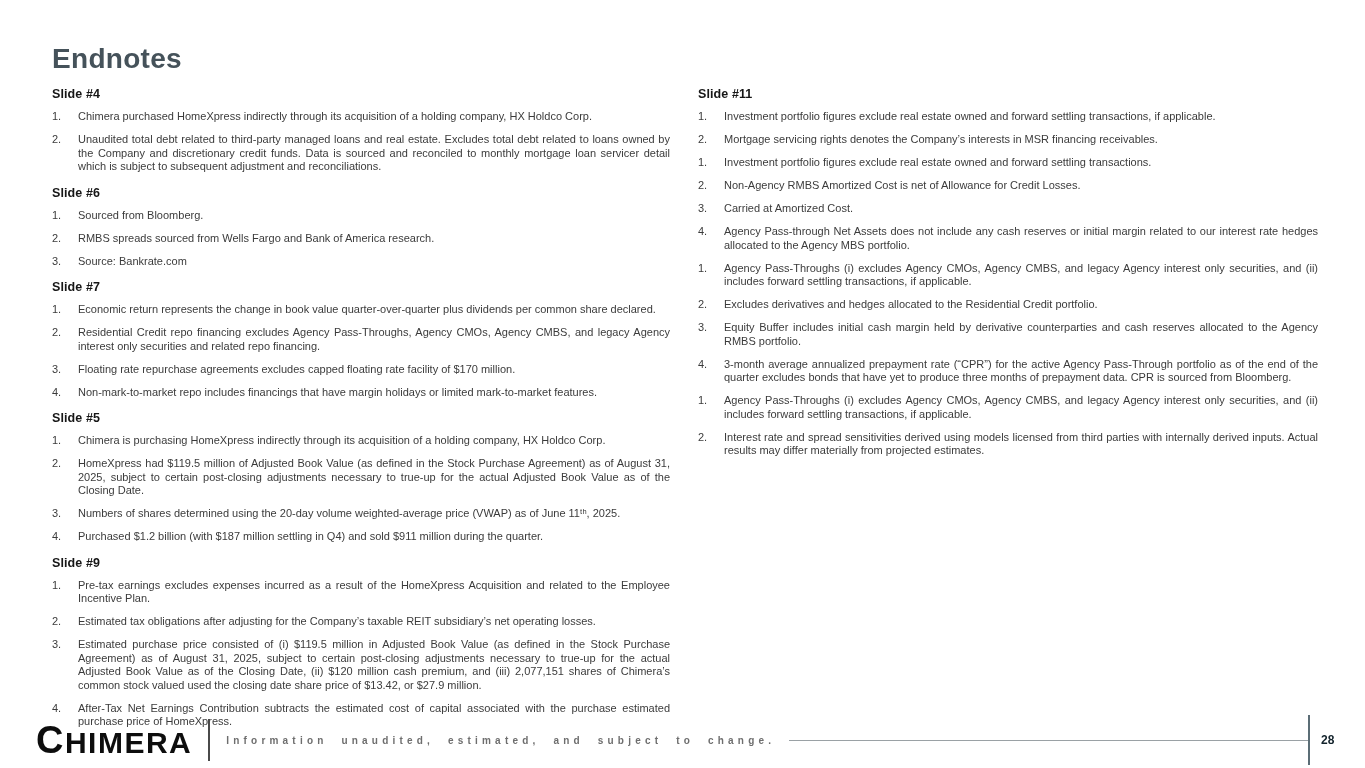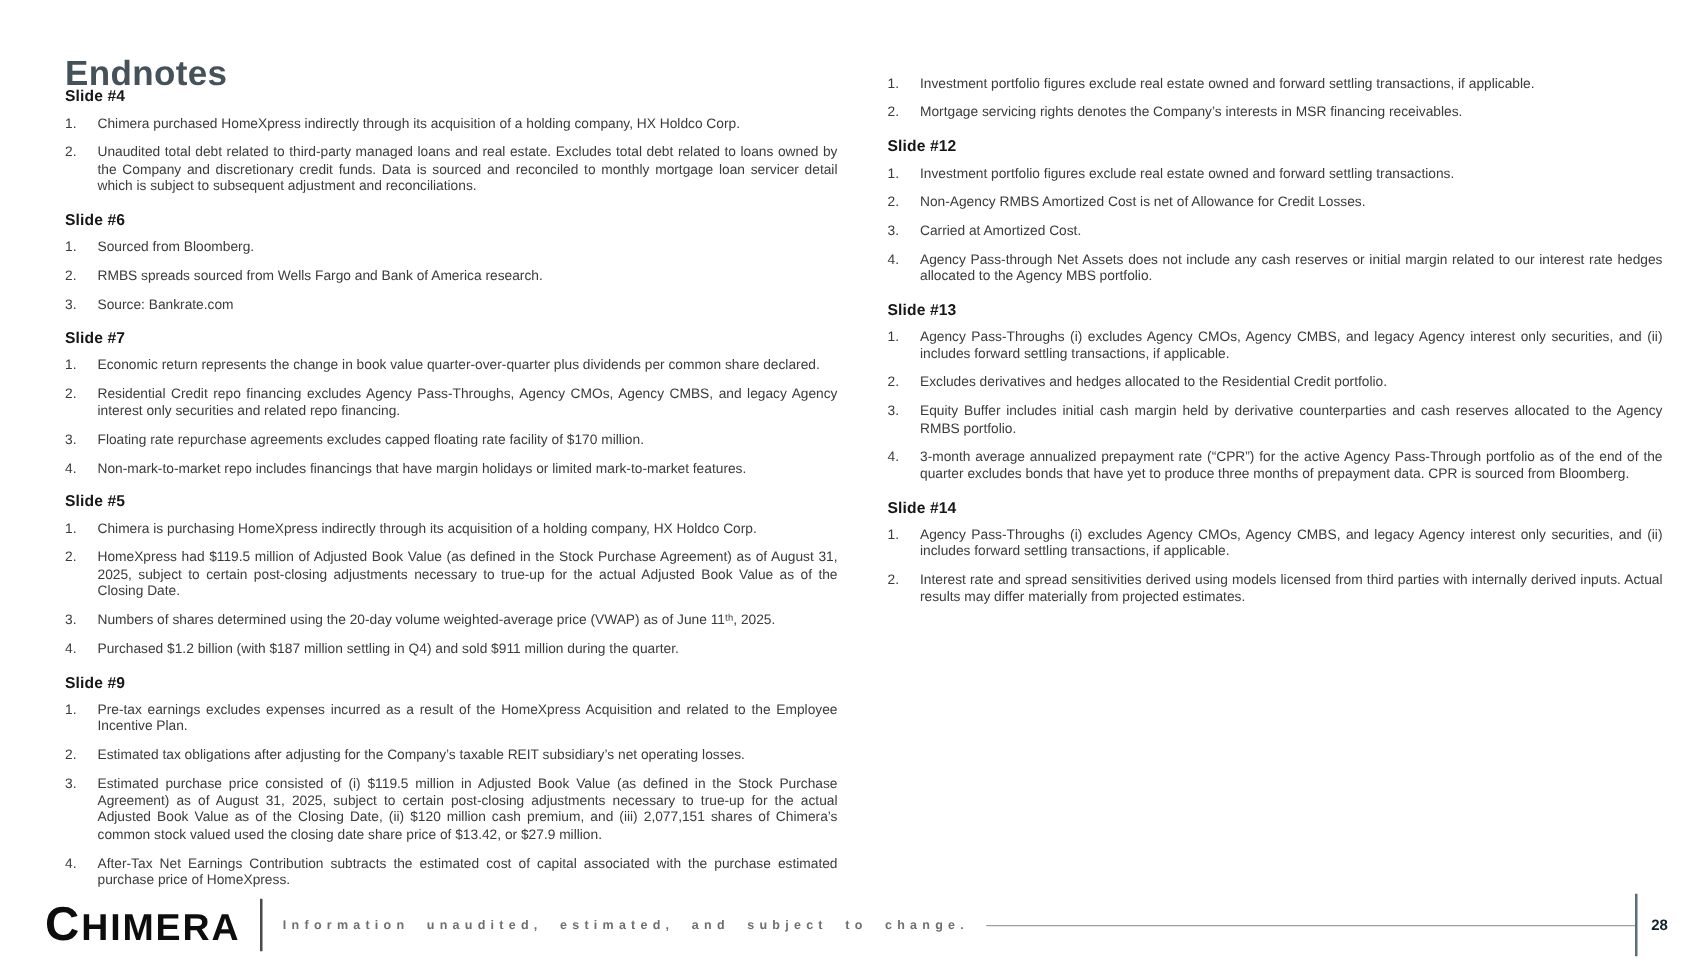--- a/index.html
+++ b/index.html
@@ -14,23 +14,23 @@
   .page-title {
     position: absolute;
     left: 52px; top: 24px;
     font-size: 28px;
     font-weight: 700;
     letter-spacing: 0.3px;
     color: #45525a;
   }
   .columns {
     position: absolute;
-    left: 52px; top: 61px;
+    left: 52px; top: 78px;
     display: flex;
-    gap: 40px;
+    gap: 28px;
   }
   .col { display: block; }
   .col-left  { width: 618px; }
   .col-right { width: 620px; }
   .section h3 {
     font-size: 12.5px;
     font-weight: 700;
     color: #161616;
     margin: 12px 0 9px 0;
     letter-spacing: 0.1px;
@@ -183,69 +183,67 @@
           <span class="txt">Estimated purchase price consisted of (i) $119.5 million in Adjusted Book Value (as defined in the Stock Purchase Agreement) as of August 31, 2025, subject to certain post-closing adjustments necessary to true-up for the actual Adjusted Book Value as of the Closing Date, (ii) $120 million cash premium, and (iii) 2,077,151 shares of Chimera’s common stock valued used the closing date share price of $13.42, or $27.9 million.</span>
         </div>
         <div class="item">
           <span class="num">4.</span>
           <span class="txt">After-Tax Net Earnings Contribution subtracts the estimated cost of capital associated with the purchase estimated purchase price of HomeXpress.</span>
         </div>
       </div>
     </div>
   <div class="col col-right">
       <div class="section">
+        <h3>Slide #11</h3>
         <div class="item">
           <span class="num">1.</span>
           <span class="txt">Investment portfolio figures exclude real estate owned and forward settling transactions, if applicable.</span>
         </div>
         <div class="item">
           <span class="num">2.</span>
           <span class="txt">Mortgage servicing rights denotes the Company’s interests in MSR financing receivables.</span>
         </div>
       </div>
       <div class="section">
-        <h3>Slide #12</h3>
         <div class="item">
           <span class="num">1.</span>
           <span class="txt">Investment portfolio figures exclude real estate owned and forward settling transactions.</span>
         </div>
         <div class="item">
           <span class="num">2.</span>
           <span class="txt">Non-Agency RMBS Amortized Cost is net of Allowance for Credit Losses.</span>
         </div>
         <div class="item">
           <span class="num">3.</span>
           <span class="txt">Carried at Amortized Cost.</span>
         </div>
         <div class="item">
           <span class="num">4.</span>
           <span class="txt">Agency Pass-through Net Assets does not include any cash reserves or initial margin related to our interest rate hedges allocated to the Agency MBS portfolio.</span>
         </div>
       </div>
       <div class="section">
-        <h3>Slide #13</h3>
         <div class="item">
           <span class="num">1.</span>
           <span class="txt">Agency Pass-Throughs (i) excludes Agency CMOs, Agency CMBS, and legacy Agency interest only securities, and (ii) includes forward settling transactions, if applicable.</span>
         </div>
         <div class="item">
           <span class="num">2.</span>
           <span class="txt">Excludes derivatives and hedges allocated to the Residential Credit portfolio.</span>
         </div>
         <div class="item">
           <span class="num">3.</span>
           <span class="txt">Equity Buffer includes initial cash margin held by derivative counterparties and cash reserves allocated to the Agency RMBS portfolio.</span>
         </div>
         <div class="item">
           <span class="num">4.</span>
           <span class="txt">3-month average annualized prepayment rate (“CPR”) for the active Agency Pass-Through portfolio as of the end of the quarter excludes bonds that have yet to produce three months of prepayment data. CPR is sourced from Bloomberg.</span>
         </div>
       </div>
       <div class="section">
-        <h3>Slide #14</h3>
         <div class="item">
           <span class="num">1.</span>
           <span class="txt">Agency Pass-Throughs (i) excludes Agency CMOs, Agency CMBS, and legacy Agency interest only securities, and (ii) includes forward settling transactions, if applicable.</span>
         </div>
         <div class="item">
           <span class="num">2.</span>
           <span class="txt">Interest rate and spread sensitivities derived using models licensed from third parties with internally derived inputs. Actual results may differ materially from projected estimates.</span>
         </div>
       </div>
     </div>

